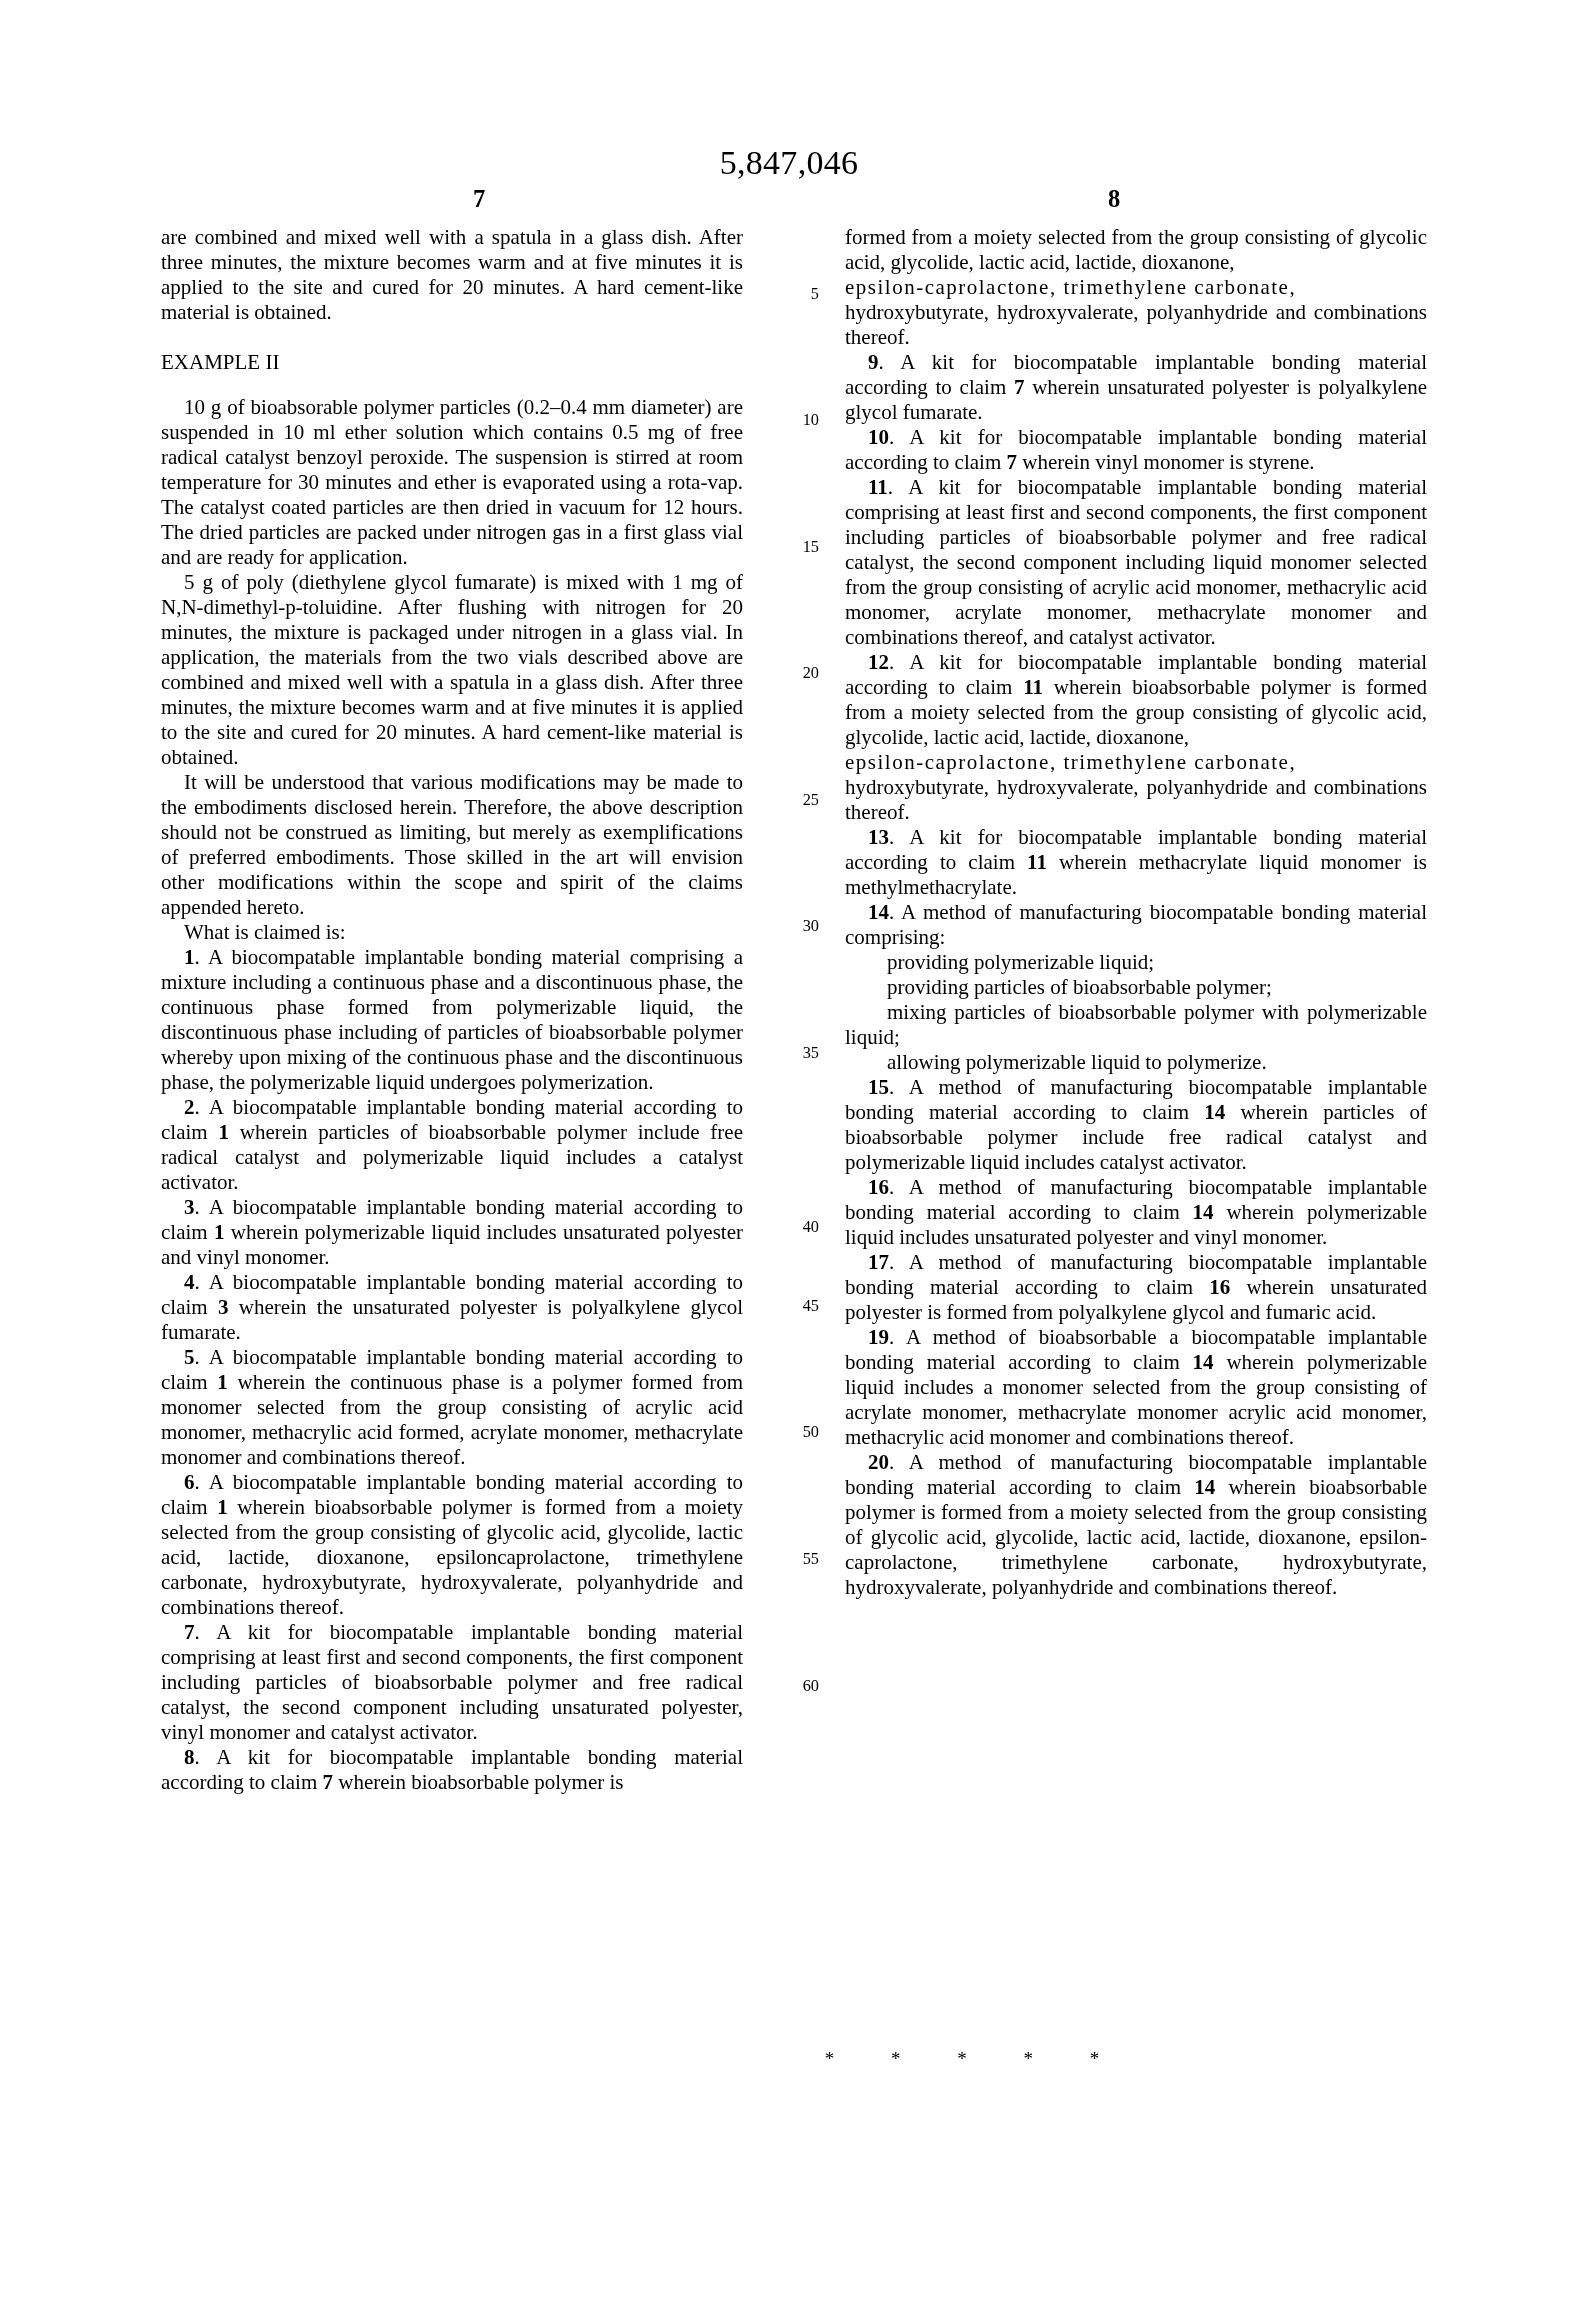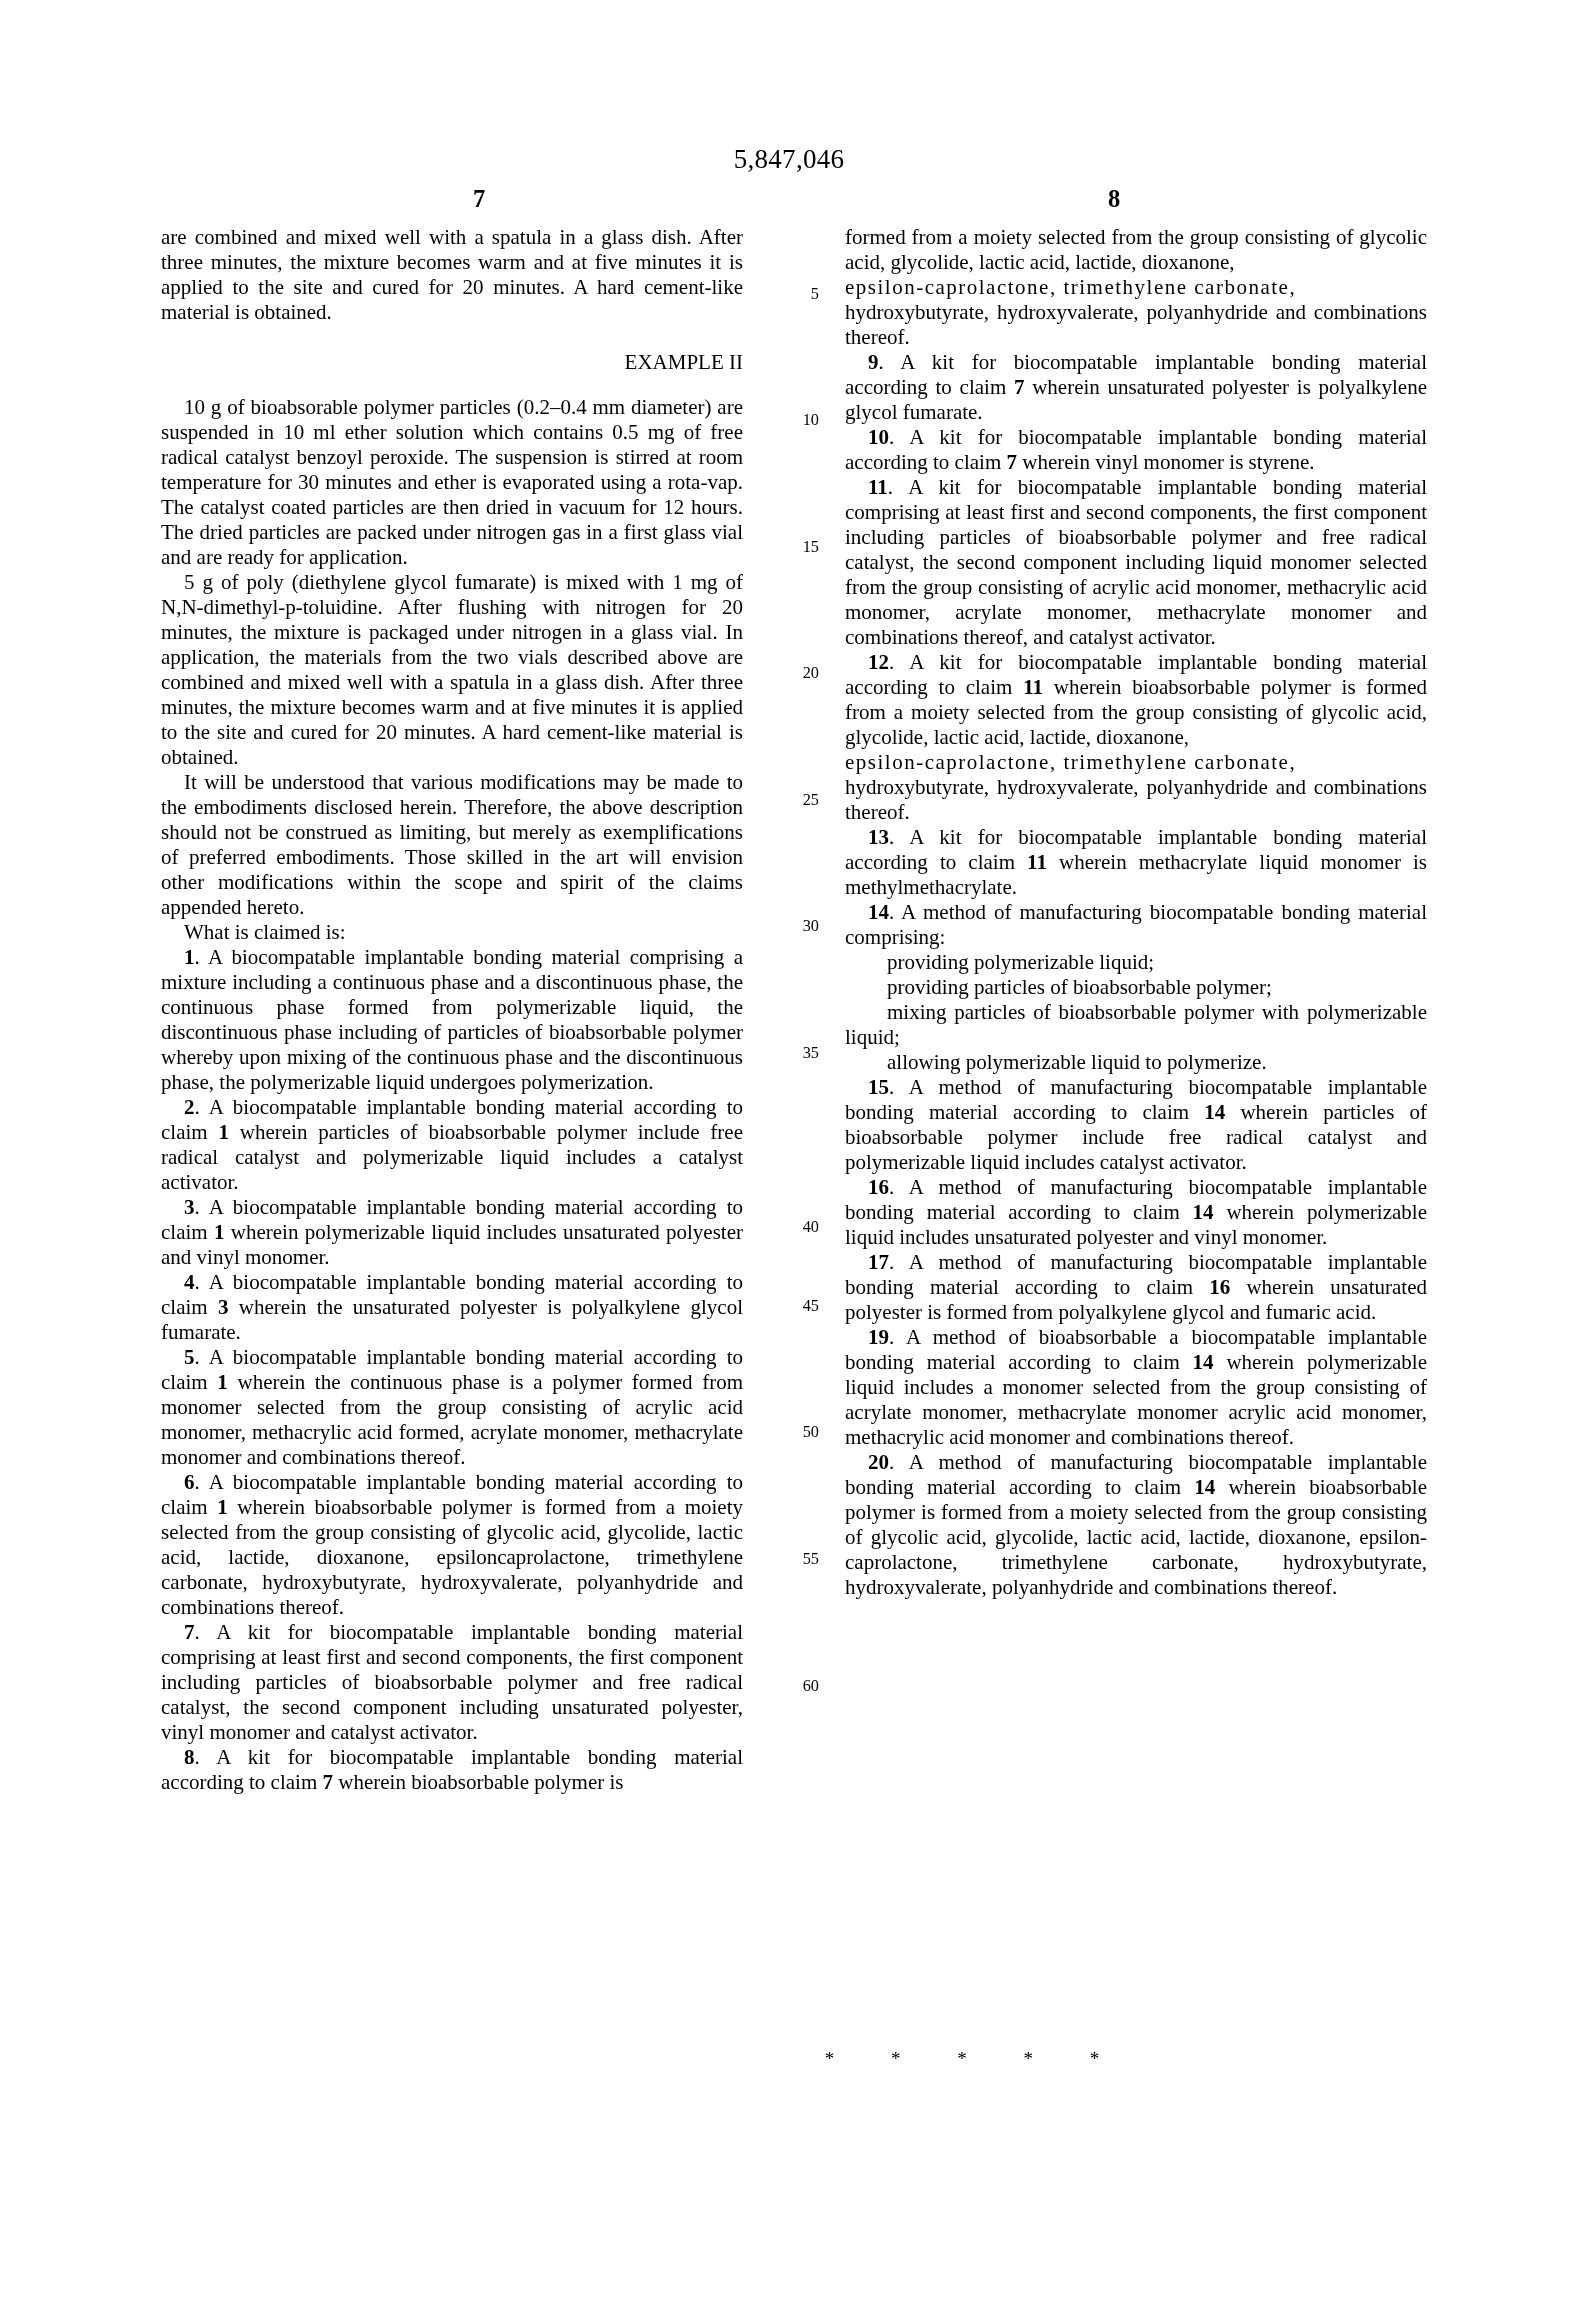--- a/index.html
+++ b/index.html
@@ -20,21 +20,21 @@
     width: 1578px;
     height: 2319px;
     background: #fff;
   }
   .patent-number {
     position: absolute;
     top: 144px;
     left: 0;
     width: 1578px;
     text-align: center;
-    font-size: 27px;
+    font-size: 34px;
     letter-spacing: 0.3px;
   }
   .col-head {
     position: absolute;
     top: 185px;
     font-size: 24.5px;
     font-weight: bold;
     text-align: center;
     width: 68px;
   }
@@ -63,21 +63,21 @@
     margin: 0;
     text-indent: 0;
   }
   p.ind {
     text-indent: 23px;
   }
   p.ind2 {
     text-indent: 42px;
   }
   .center {
-    text-align: right;
+    text-align: left;
     text-indent: 0;
     margin-top: 24.5px;
     margin-bottom: 20.4px;
   }
   b { font-weight: bold; }
   .sp { letter-spacing: 1.5px; }
   
   .linenums {
     position: absolute;
     left: 786px;

